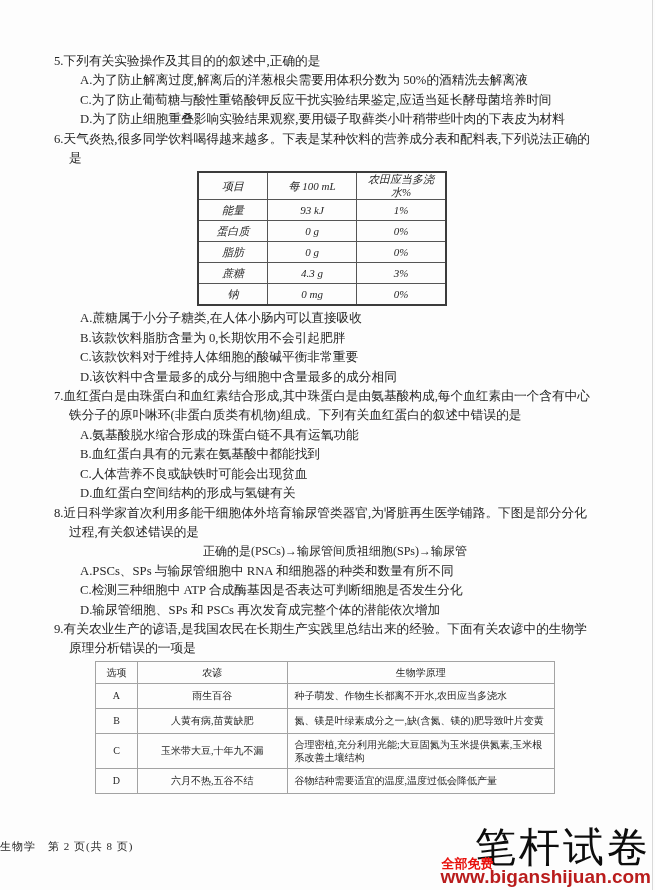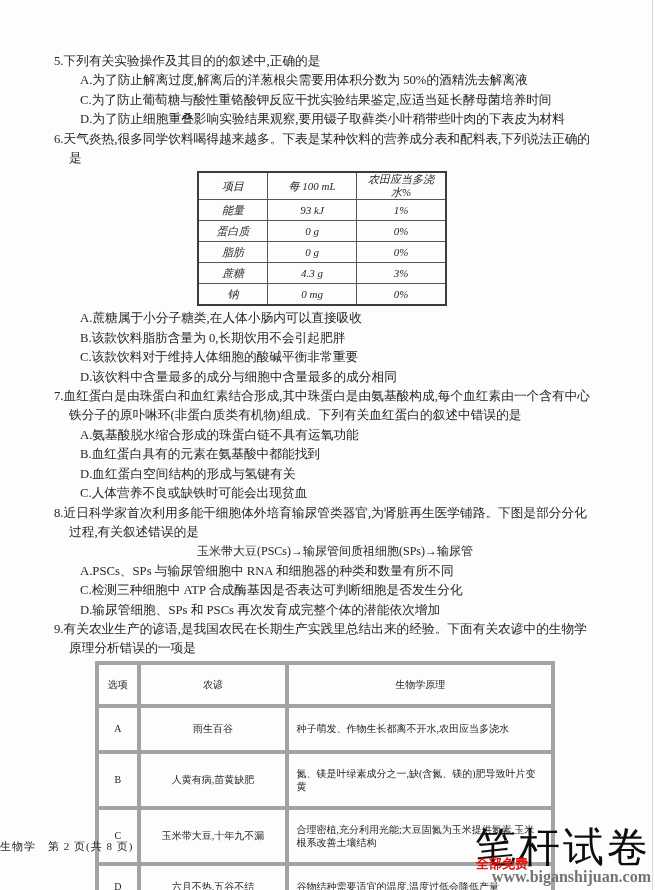--- a/index.html
+++ b/index.html
@@ -17,33 +17,33 @@
 
   
   table{border-collapse:collapse;}
   .ntable{margin:3px 0 3px 143px;width:250px;border:2px solid #3c3c3c;
           font-size:11px;line-height:13px;text-align:center;}
   .ntable th,.ntable td{border:1px solid #555;height:20px;padding:0 2px;font-weight:normal;font-style:italic;}
 
   
   .ptable{margin:2px 0 0 41px;width:460px;border:1.5px solid #3c3c3c;
           font-size:10px;line-height:13px;}
-  .ptable th,.ptable td{border:4px solid #a3a3a3;padding:4px 2px;font-weight:normal;text-align:center;margin-top:8px;}
-  .ptable td.principle,.ptable th.principle-h{padding:13px 7px;}
+  .ptable th,.ptable td{border:1px solid #a3a3a3;padding:4px 2px;font-weight:normal;text-align:center;margin-top:8px;}
+  .ptable td.principle,.ptable th.principle-h{padding:4px 7px;}
   .ptable td.principle{text-align:left;}
   .ptable tr.row-single td{height:16px;}
 
   .footer{position:absolute;left:0;top:837px;width:575px;text-align:left;
           font-size:11px;letter-spacing:1px;}
 
   .watermark{position:absolute;right:4px;bottom:3px;text-align:right;}
   .wm-title{font-family:"Liberation Sans","DejaVu Sans",sans-serif;font-weight:normal;
             font-size:41px;line-height:0.95;letter-spacing:3px;color:#0d0d0d;white-space:nowrap;}
-  .wm-url{font-family:Liberation Serif, serif;font-weight:bold;
-          font-size:16px;line-height:20px;color:#737373;white-space:nowrap;}
+  .wm-url{font-family:Liberation Sans, sans-serif;font-weight:bold;
+          font-size:19px;line-height:20px;color:#b91c1c;white-space:nowrap;}
   .wm-badge{position:absolute;left:1px;bottom:19px;font-size:13px;line-height:9px;
             font-family:Liberation Sans, sans-serif;font-weight:bold;}
   .scan-edge{position:absolute;right:2px;top:0;width:1px;height:100%;background:#d9d9d9;}
 </style>
 </head>
 <body>
 
 <div class="content">
 
   <section>
@@ -106,28 +106,28 @@
       <p>C.该款饮料对于维持人体细胞的酸碱平衡非常重要</p>
       <p>D.该饮料中含量最多的成分与细胞中含量最多的成分相同</p>
     </div>
   </section>
 
   <section>
     <p class="stem"><span>7.</span><span>血红蛋白是由珠蛋白和血红素结合形成,其中珠蛋白是由氨基酸构成,每个血红素由一个含有中心铁分子的原卟啉环(非蛋白质类有机物)组成。下列有关血红蛋白的叙述中错误的是</span></p>
     <div class="options">
       <p>A.氨基酸脱水缩合形成的珠蛋白链不具有运氧功能</p>
       <p>B.血红蛋白具有的元素在氨基酸中都能找到</p>
+      <p>C.人体营养不良或缺铁时可能会出现贫血</p>
       <p>D.血红蛋白空间结构的形成与氢键有关</p>
-      <p>C.人体营养不良或缺铁时可能会出现贫血</p>
     </div>
   </section>
 
   <section>
     <p class="stem"><span>8.</span><span>近日科学家首次利用多能干细胞体外培育输尿管类器官,为肾脏再生医学铺路。下图是部分分化过程,有关叙述错误的是</span></p>
-    <p class="flow">玉米带大豆(PSCs)→输尿管间质祖细胞(SPs)→输尿管</p>
+    <p class="flow">正确的是(PSCs)→输尿管间质祖细胞(SPs)→输尿管</p>
     <div class="options">
       <p>A.PSCs、SPs 与输尿管细胞中 RNA 和细胞器的种类和数量有所不同</p>
       <p>C.检测三种细胞中 ATP 合成酶基因是否表达可判断细胞是否发生分化</p>
       <p>D.输尿管细胞、SPs 和 PSCs 再次发育成完整个体的潜能依次增加</p>
     </div>
   </section>
 
   <section>
     <p class="stem"><span>9.</span><span>有关农业生产的谚语,是我国农民在长期生产实践里总结出来的经验。下面有关农谚中的生物学原理分析错误的一项是</span></p>
 

